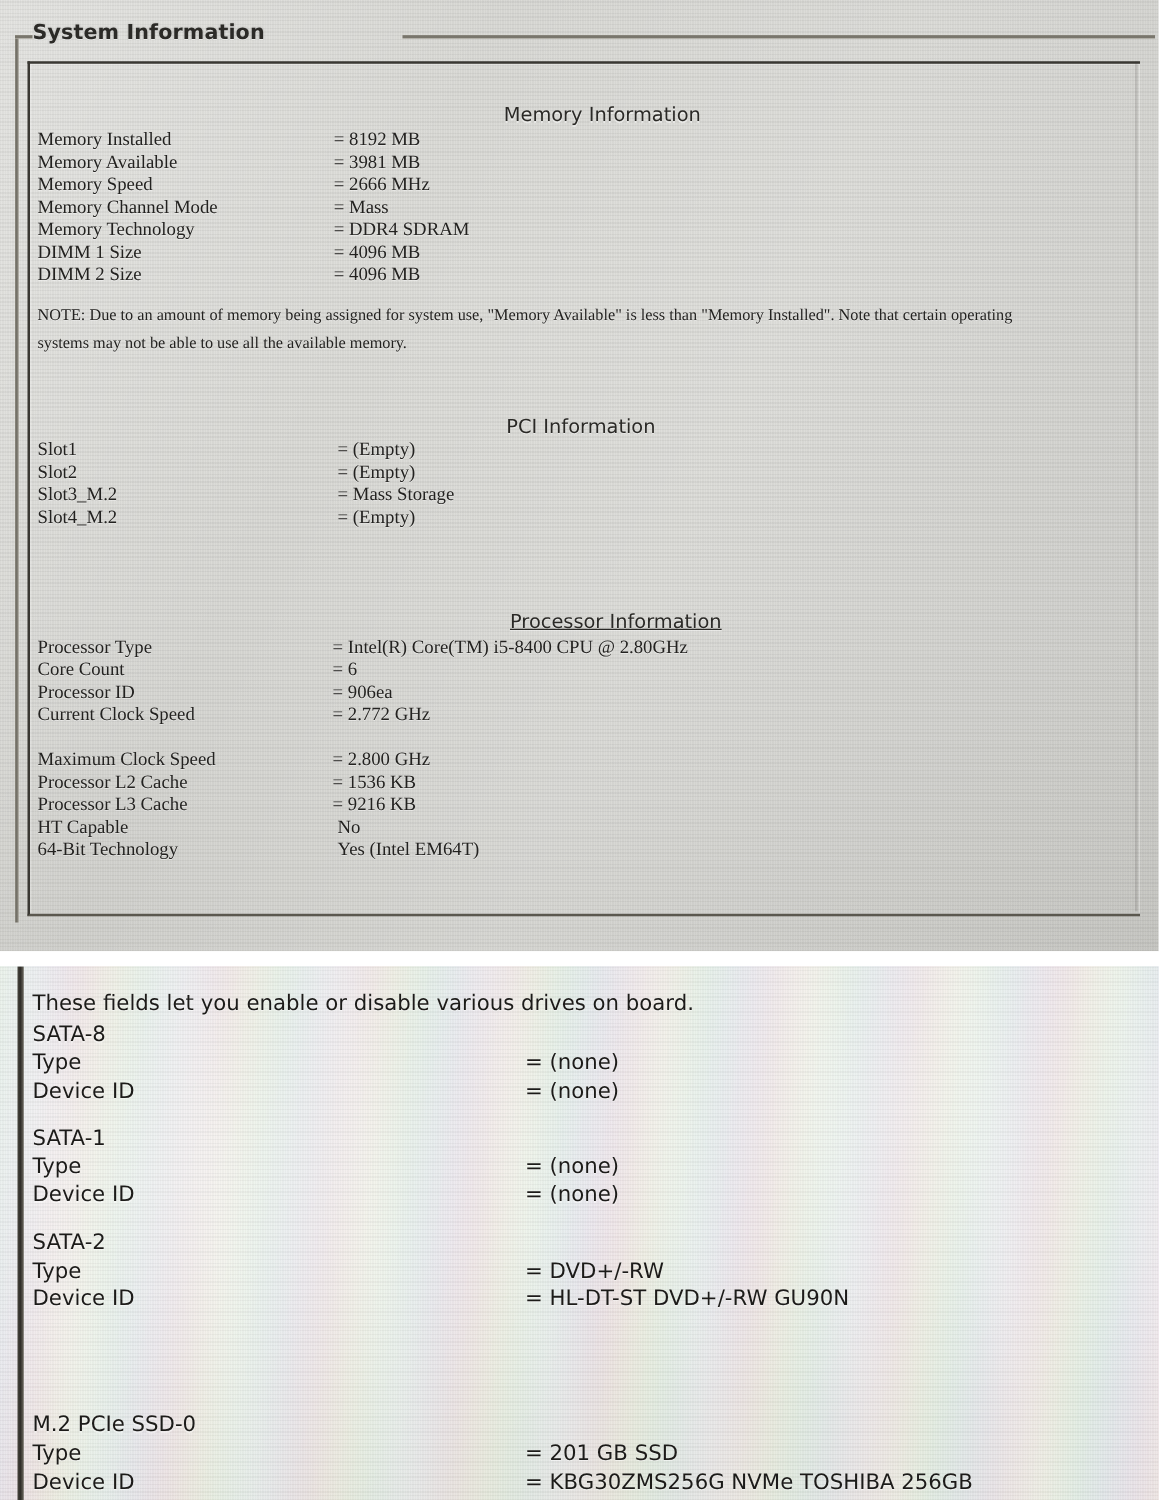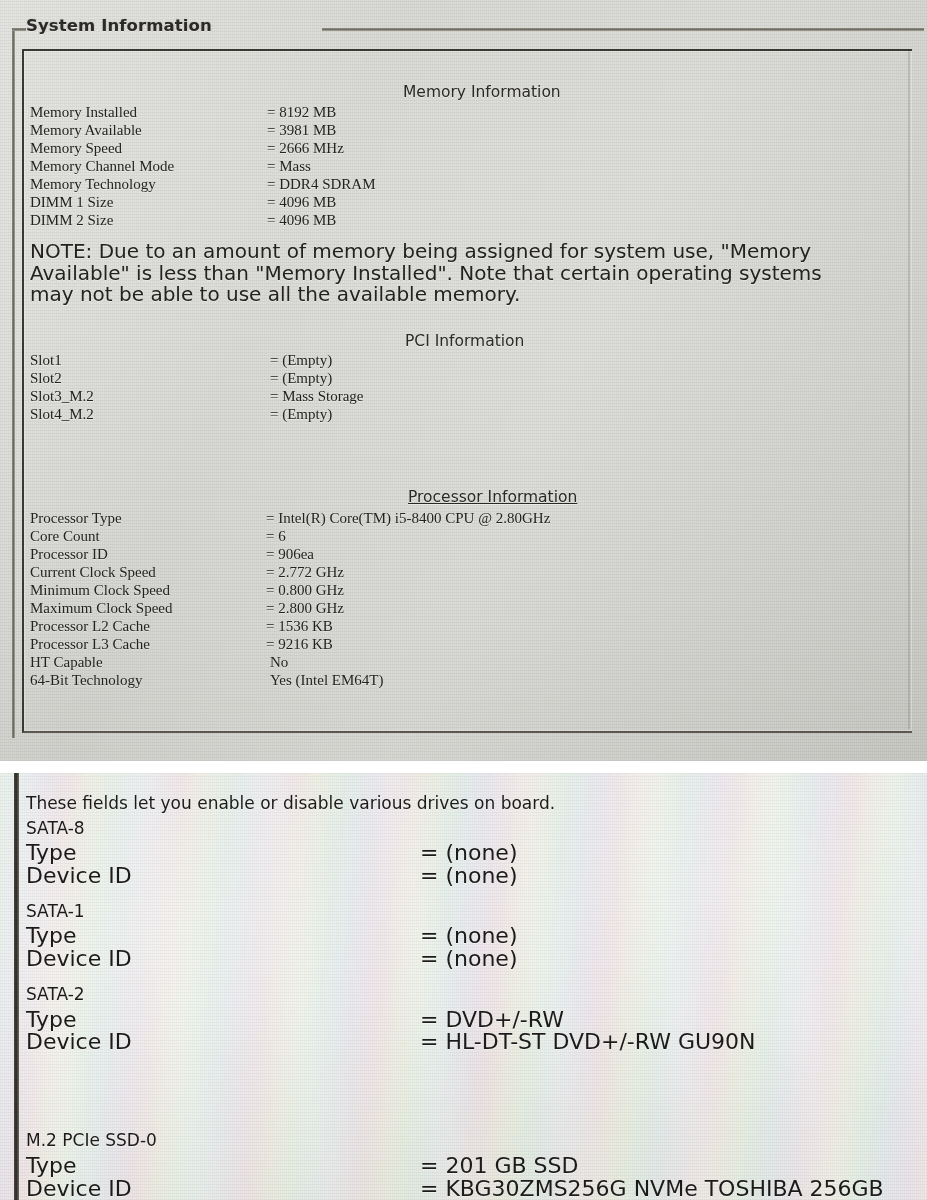--- a/index.html
+++ b/index.html
@@ -157,24 +157,25 @@
   }
   .row .v {
     position: absolute;
     top: 0;
   }
   .note {
     position: absolute;
     left: 30px;
     top: 241px;
     width: 816px;
-    font-size: 20px;
+    font-size: 13px;
     line-height: 21.5px;
     color: #232220;
     text-shadow: 0 1px 0 rgba(255,255,255,0.42);
+    font-family: Liberation Serif, serif;
   }
 
   
   #separator {
     position: absolute;
     left: 0;
     top: 761px;
     width: 927px;
     height: 12px;
     background: #ffffff;
@@ -248,21 +249,21 @@
     left: 0; top: 0;
     width: 927px; height: 427px;
     z-index: 6;
     color: #1b1a18;
   }
   .lrow {
     position: absolute;
     left: 26px;
     width: 890px;
     height: 20px;
-    font-size: 22px;
+    font-size: 17px;
     white-space: nowrap;
     color: #1c1b19;
     text-shadow: 0 1px 0 rgba(255,255,255,0.45);
   }
   .lrow .k { position: absolute; left: 0; top: 0; }
   .lrow .v { position: absolute; left: 394px; top: 0; }
   .lhead {
     position: absolute;
     left: 26px;
     font-size: 17px;
@@ -362,24 +363,20 @@
       <span class="v" style="left:236px;">= 6</span>
     </div>
     <div class="row" style="top:546px;text-align:center;">
       <span class="k">Processor ID</span>
       <span class="v" style="left:236px;">= 906ea</span>
     </div>
     <div class="row" style="top:564px;">
       <span class="k">Current Clock Speed</span>
       <span class="v" style="left:236px;">= 2.772 GHz</span>
     </div>
-    <div class="row" style="top:582px;">
-      <span class="k">Minimum Clock Speed</span>
-      <span class="v" style="left:236px;">= 0.800 GHz</span>
-    </div>
     <div class="row" style="top:600px;text-align:right;">
       <span class="k">Maximum Clock Speed</span>
       <span class="v" style="left:236px;">= 2.800 GHz</span>
     </div>
     <div class="row" style="top:618px;">
       <span class="k">Processor L2 Cache</span>
       <span class="v" style="left:236px;">= 1536 KB</span>
     </div>
     <div class="row" style="top:636px;">
       <span class="k">Processor L3 Cache</span>

